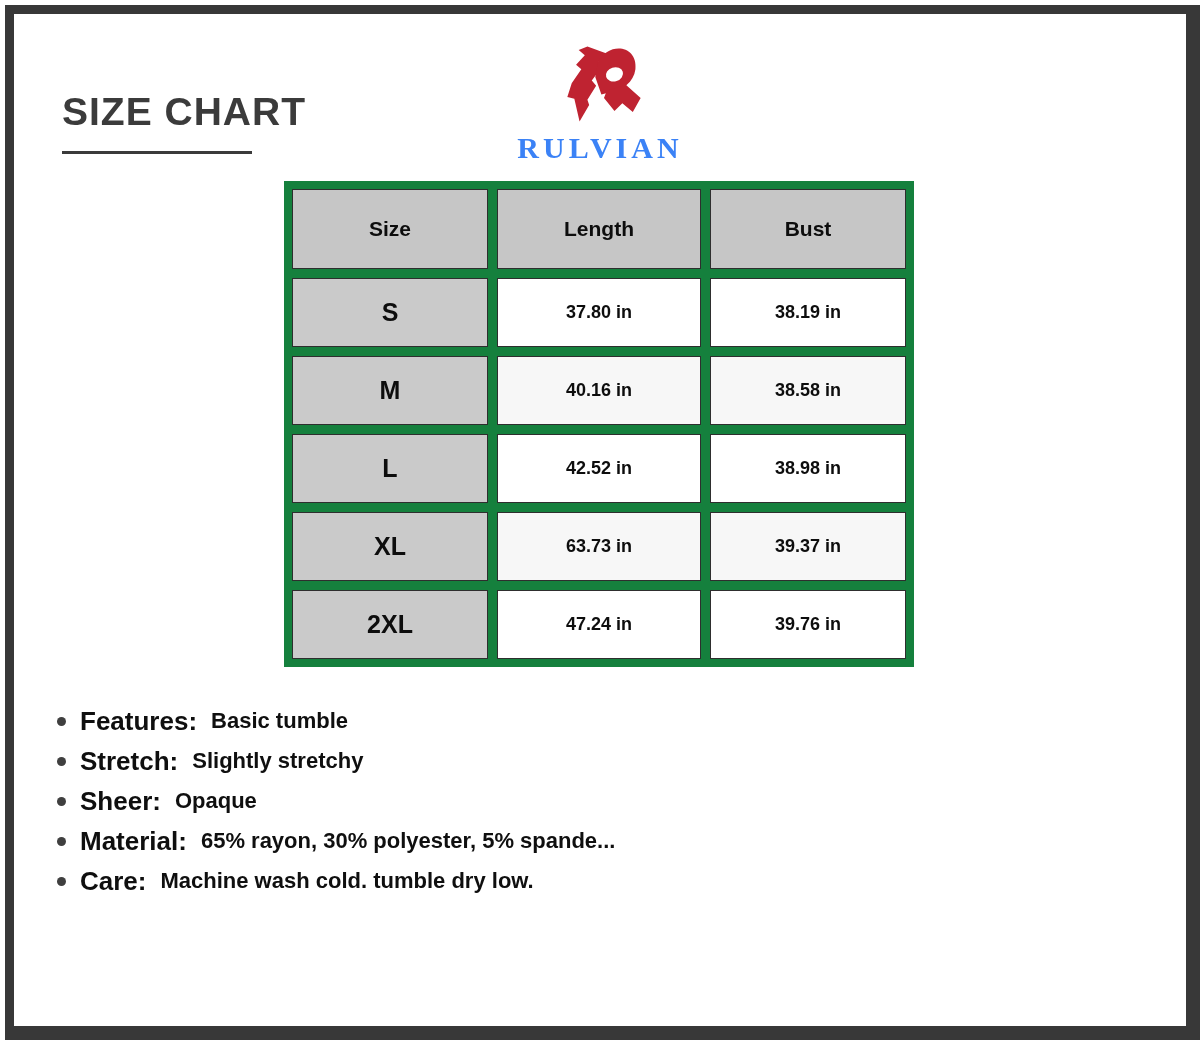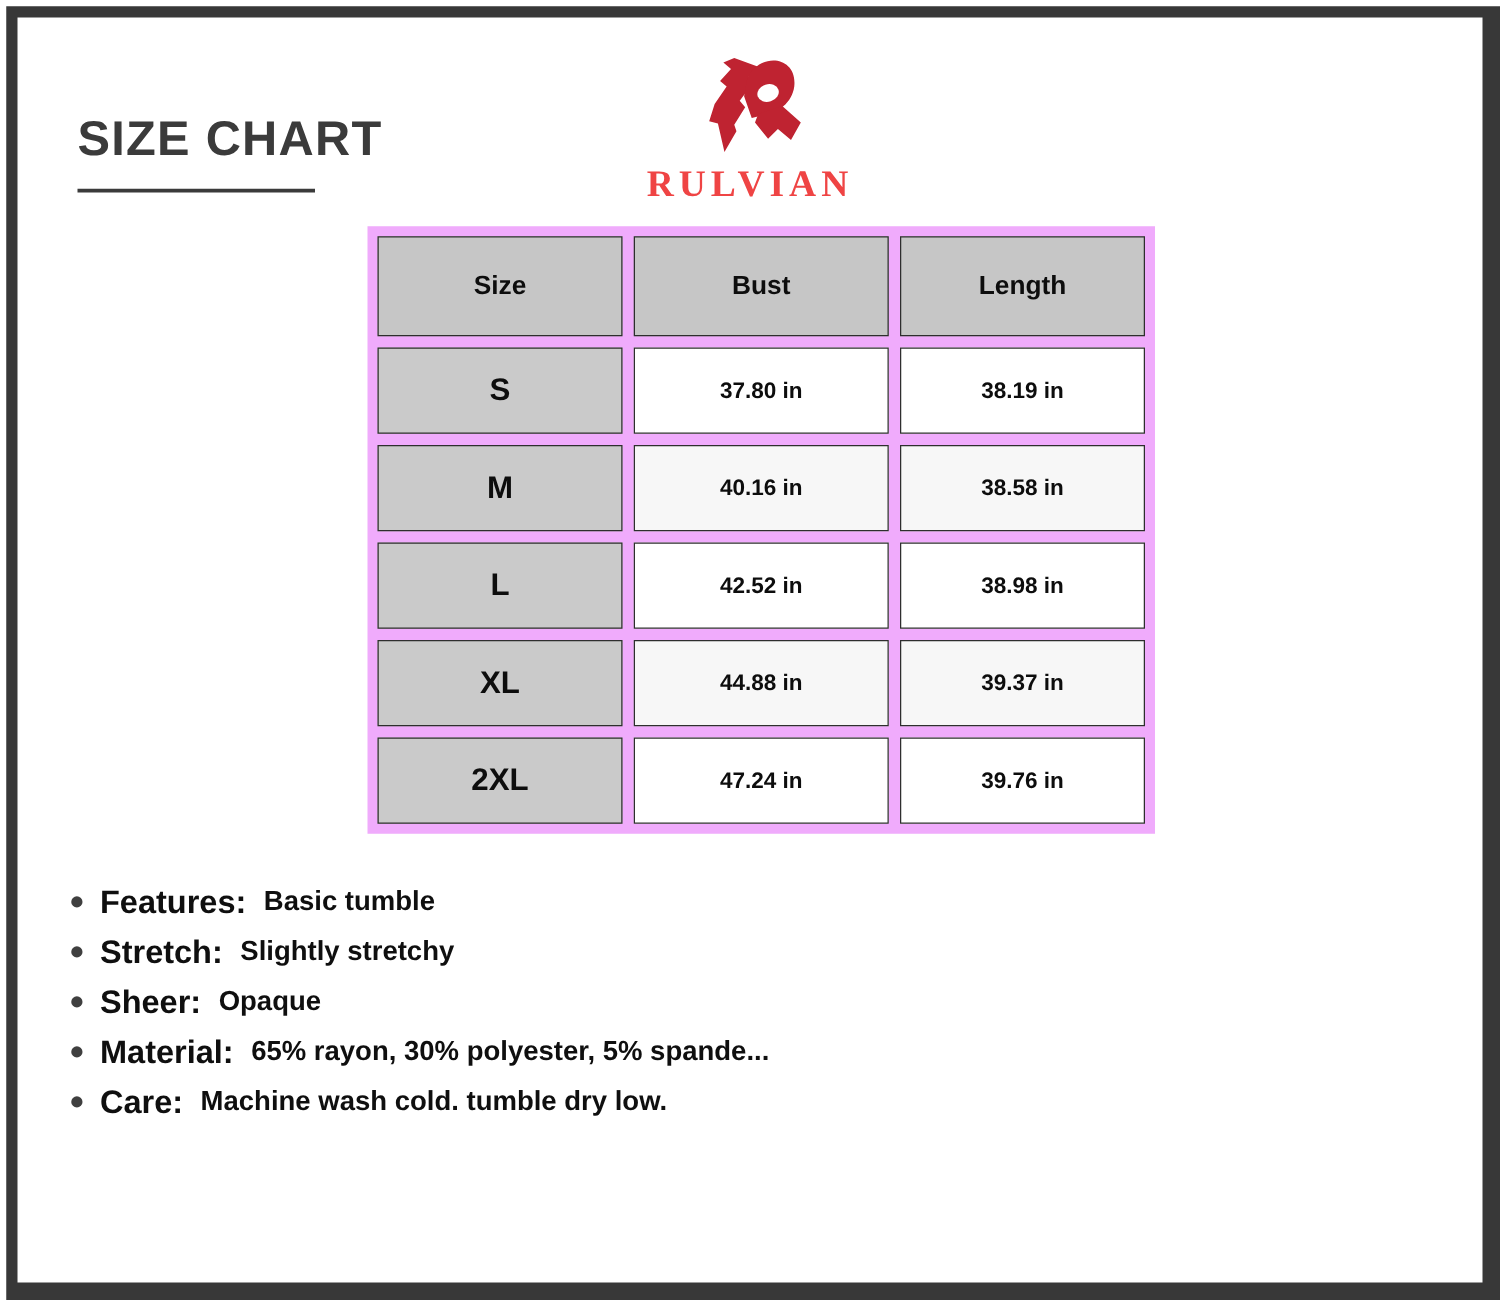--- a/index.html
+++ b/index.html
@@ -17,29 +17,29 @@
     font-size:39px;font-weight:bold;color:#3b3b3b;letter-spacing:1px;
     white-space:nowrap;
   }
   .title-underline{
     position:absolute;left:62px;top:151px;width:190px;height:3px;background:#3b3b3b;
   }
   .brand-logo{position:absolute;left:556px;top:33px;width:96px;height:102px;}
   .brand-wordmark{
     position:absolute;left:470px;top:131px;width:260px;text-align:center;
     font-family:"Liberation Serif",serif;font-weight:bold;font-size:30px;
-    color:#ef4444;letter-spacing:4px;white-space:nowrap;
+    color:#3b82f6;letter-spacing:4px;white-space:nowrap;
   }
   .size-table{
     position:absolute;left:284px;top:181px;
     display:grid;
     grid-template-columns:196px 204px 196px;
     grid-template-rows:80px 69px 69px 69px 69px 69px;
     row-gap:9px;column-gap:9px;
-    background:#f0abfc;padding:8px;margin-left:10px;
+    background:#15803d;padding:8px;
   }
   .cell{
     display:flex;align-items:center;justify-content:center;
     font-weight:bold;color:#0d0d0d;border:1px solid #2e2e2e;
   }
   .cell.head{background:#c6c6c6;font-size:21px;}
   .cell.size{background:#cacaca;font-size:25px;}
   .cell.val{background:#ffffff;font-size:18px;}
   .cell.val.alt{background:#f7f7f7;}
   .details{position:absolute;left:57px;top:701px;}
@@ -64,37 +64,37 @@
     <polygon points="36,12 58,20 49,29 53,35 41,51 46,57 36,73 38,79 27,98 21,72 13,70 18,54 29,38 23,33 33,22 26,16"></polygon>
     <path d="M48,30 C60,6 94,10 91,38 C89,53 76,62 64,64 L52,67 L45,47 Z"></path>
     <polygon points="58,63 80,56 97,71 88,87 76,77 67,86 55,71"></polygon>
   </g>
   <ellipse cx="67" cy="44" rx="10" ry="8" fill="#ffffff" transform="rotate(-18 67 44)"></ellipse>
 </svg>
 <div class="brand-wordmark">RULVIAN</div>
 
 <div class="size-table">
   <div class="cell head">Size</div>
+  <div class="cell head">Length</div>
   <div class="cell head">Bust</div>
-  <div class="cell head">Length</div>
 
   <div class="cell size">S</div>
   <div class="cell val">37.80 in</div>
   <div class="cell val">38.19 in</div>
 
   <div class="cell size">M</div>
   <div class="cell val alt">40.16 in</div>
   <div class="cell val alt">38.58 in</div>
 
   <div class="cell size">L</div>
   <div class="cell val">42.52 in</div>
   <div class="cell val">38.98 in</div>
 
   <div class="cell size">XL</div>
-  <div class="cell val alt">44.88 in</div>
+  <div class="cell val alt">63.73 in</div>
   <div class="cell val alt">39.37 in</div>
 
   <div class="cell size">2XL</div>
   <div class="cell val">47.24 in</div>
   <div class="cell val">39.76 in</div>
 </div>
 
 <div class="details">
   <div class="detail-row">
     <span class="bullet"></span>

